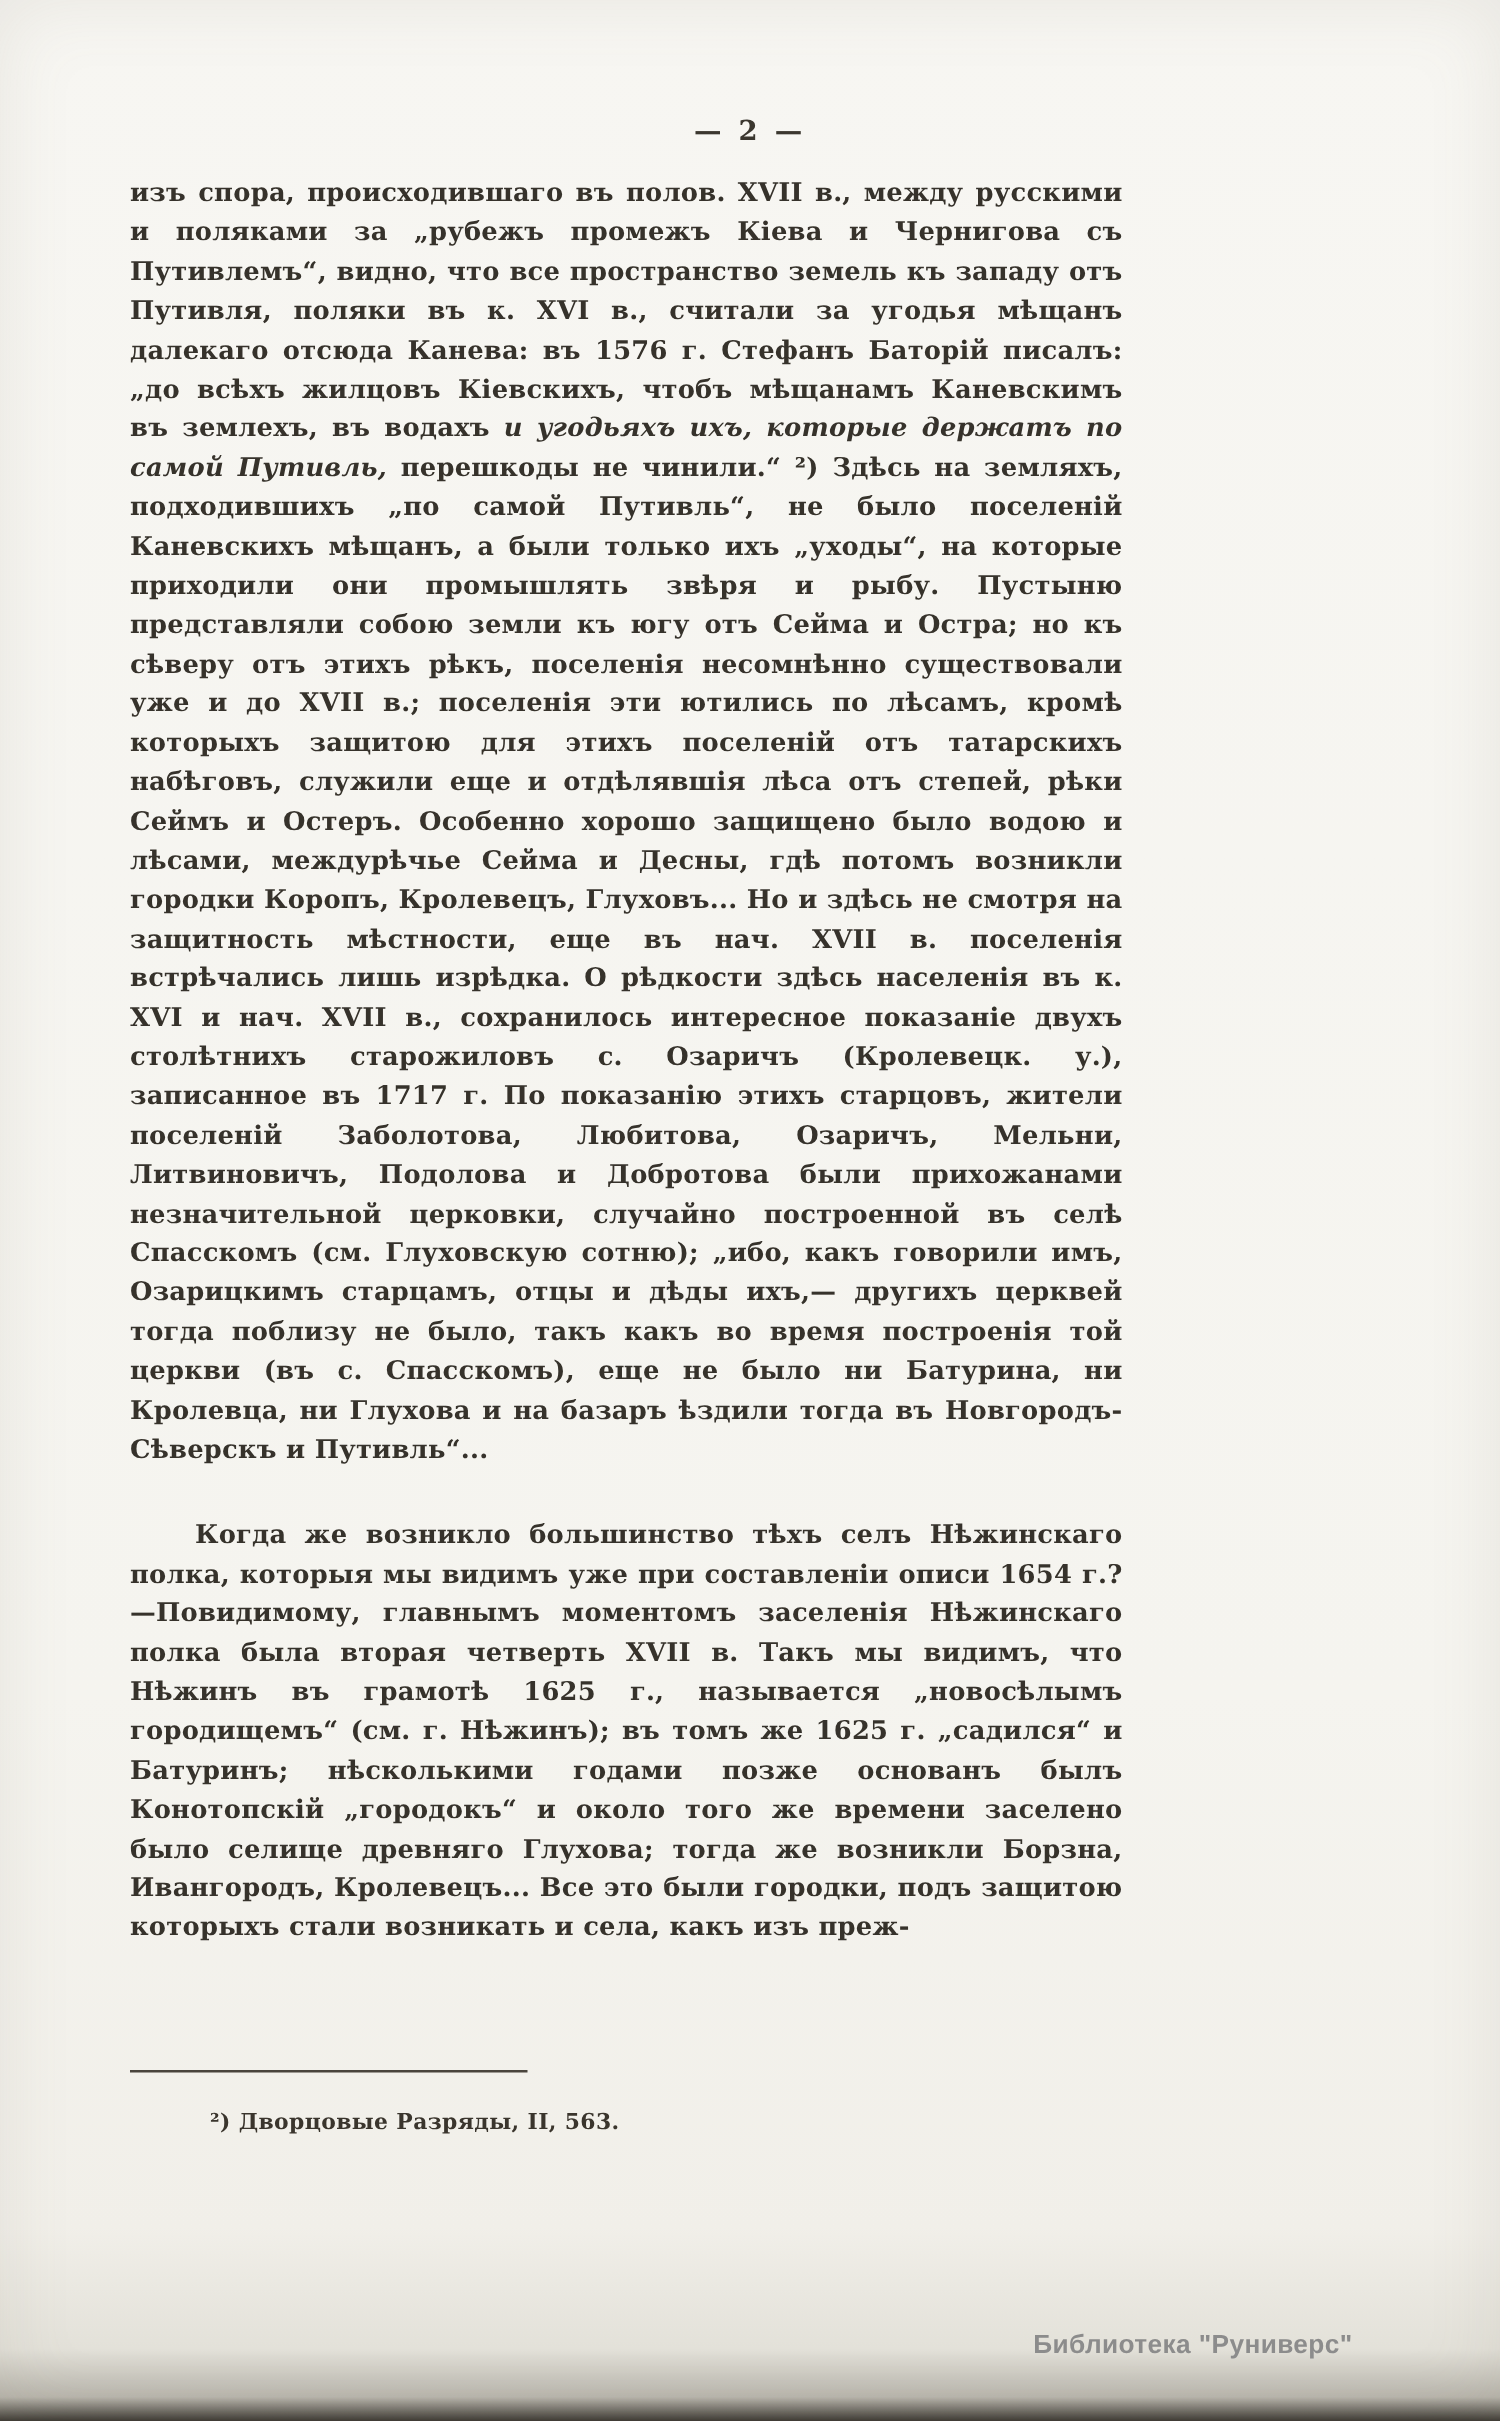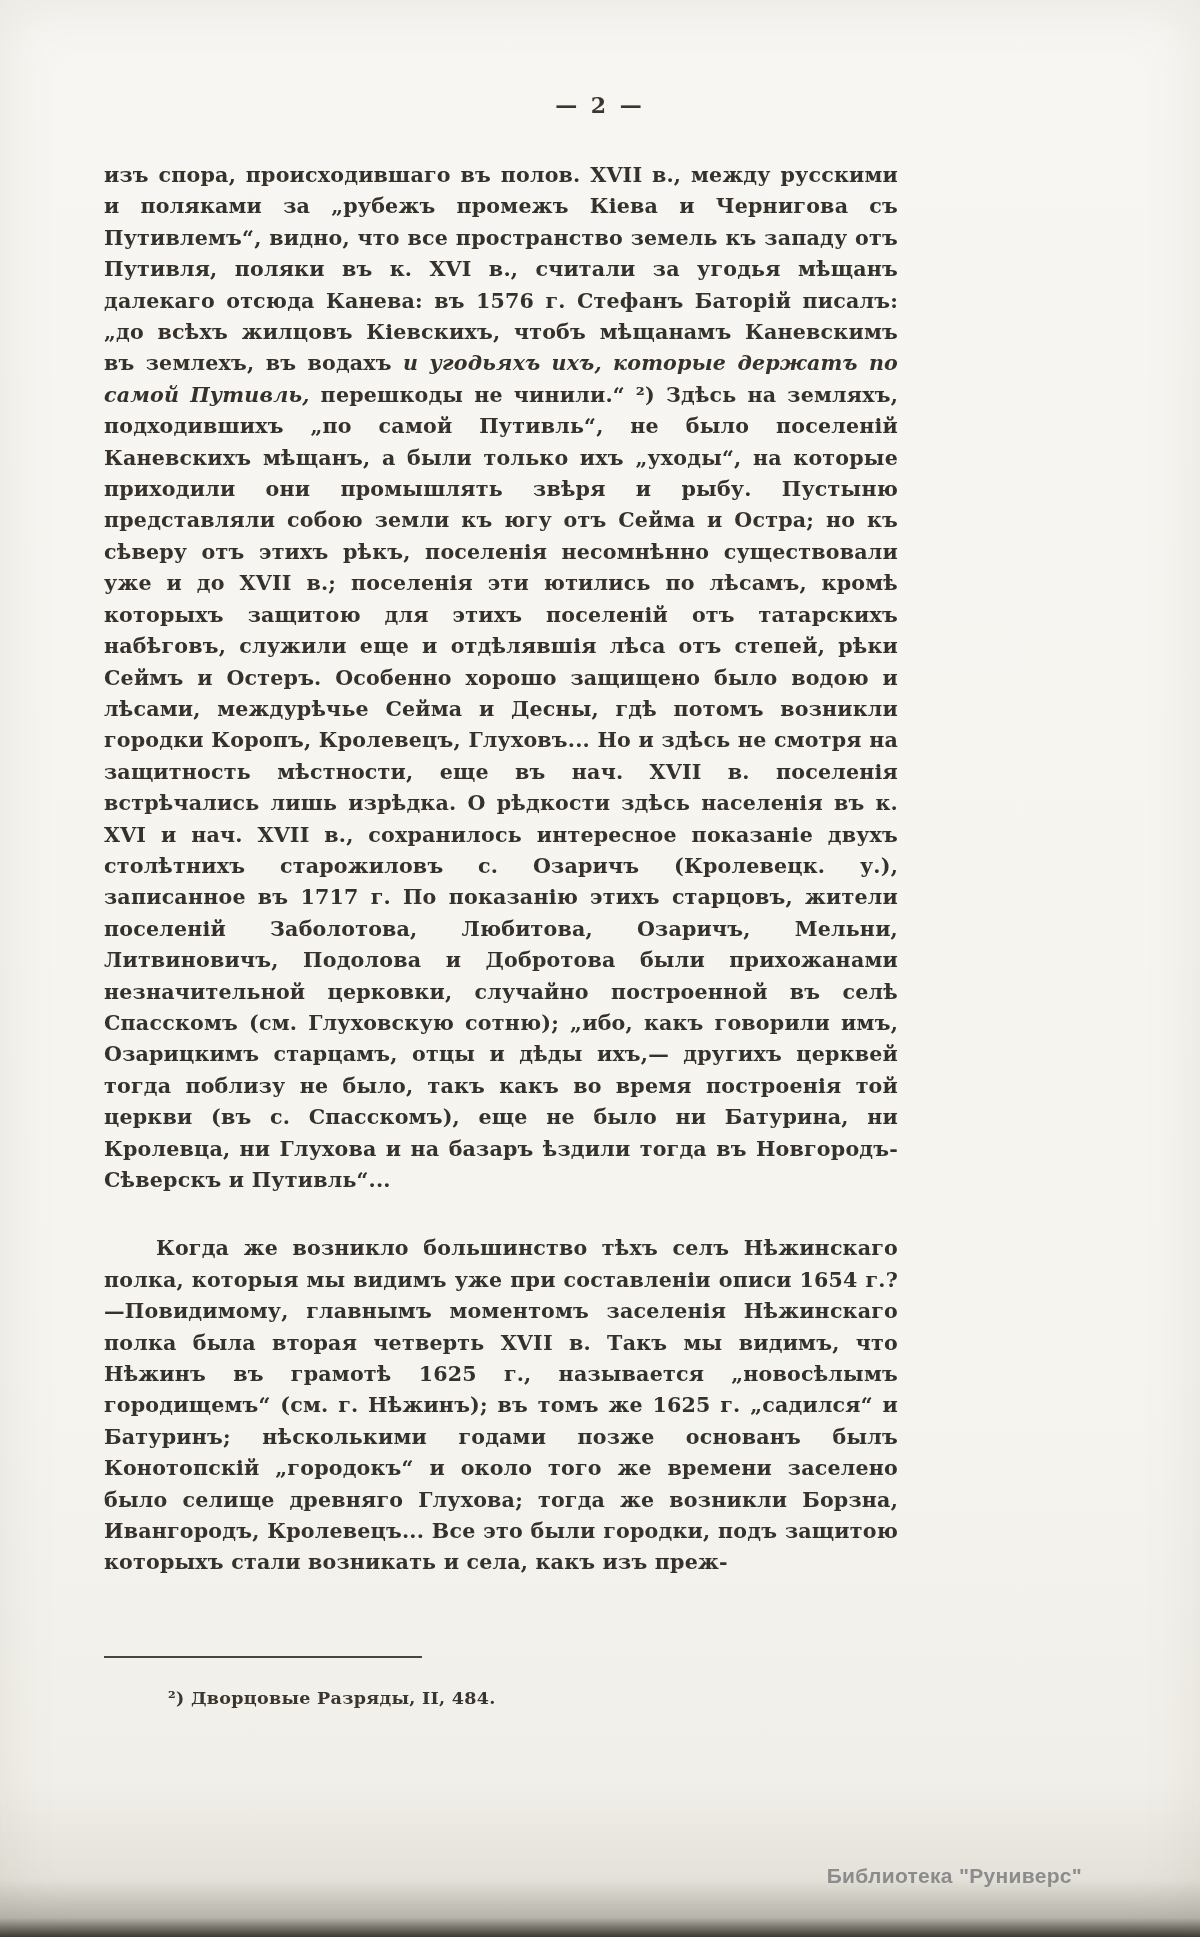--- a/index.html
+++ b/index.html
@@ -31,21 +31,21 @@
     left: 0;
     width: 100%;
     text-align: center;
     font-size: 22px;
     font-weight: 700;
     letter-spacing: 3px;
     color: #3b372f;
   }
   .text {
     position: absolute;
-    top: 160px;
+    top: 139px;
     left: 104px;
     width: 794px;
     color: #36322b;
     font-size: 20.6px;
     line-height: 31.4px;
     font-weight: 700;
     letter-spacing: 0.2px;
     text-align: justify;
   }
   .para { margin: 0; }
@@ -94,18 +94,18 @@
   <header class="pagenum">— 2 —</header>
 
   <main class="text">
     <p class="para first"><span>изъ спора, происходившаго въ полов. XVII в., между русскими и поляками за „рубежъ промежъ Кіева и Чернигова съ Путивлемъ“, видно, что все пространство земель къ западу отъ Путивля, поляки въ к. XVI в., считали за угодья мѣщанъ далекаго отсюда Канева: въ 1576 г. Стефанъ Баторій писалъ: „до всѣхъ жилцовъ Кіевскихъ, чтобъ мѣщанамъ Каневскимъ въ землехъ, въ водахъ </span><span class="ital">и угодьяхъ ихъ, которые держатъ по самой Путивль,</span><span> перешкоды не чинили.“ ²) Здѣсь на земляхъ, подходившихъ „по самой Путивль“, не было поселеній Каневскихъ мѣщанъ, а были только ихъ „уходы“, на которые приходили они промышлять звѣря и рыбу. Пустыню представляли собою земли къ югу отъ Сейма и Остра; но къ сѣверу отъ этихъ рѣкъ, поселенія несомнѣнно существовали уже и до XVII в.; поселенія эти ютились по лѣсамъ, кромѣ которыхъ защитою для этихъ поселеній отъ татарскихъ набѣговъ, служили еще и отдѣлявшія лѣса отъ степей, рѣки Сеймъ и Остеръ. Особенно хорошо защищено было водою и лѣсами, междурѣчье Сейма и Десны, гдѣ потомъ возникли городки Коропъ, Кролевецъ, Глуховъ... Но и здѣсь не смотря на защитность мѣстности, еще въ нач. XVII в. поселенія встрѣчались лишь изрѣдка. О рѣдкости здѣсь населенія въ к. XVI и нач. XVII в., сохранилось интересное показаніе двухъ столѣтнихъ старожиловъ с. Озаричъ (Кролевецк. у.), записанное въ 1717 г. По показанію этихъ старцовъ, жители поселеній Заболотова, Любитова, Озаричъ, Мельни, Литвиновичъ, Подолова и Добротова были прихожанами незначительной церковки, случайно построенной въ селѣ Спасскомъ (см. Глуховскую сотню); „ибо, какъ говорили имъ, Озарицкимъ старцамъ, отцы и дѣды ихъ,— другихъ церквей тогда поблизу не было, такъ какъ во время построенія той церкви (въ с. Спасскомъ), еще не было ни Батурина, ни Кролевца, ни Глухова и на базаръ ѣздили тогда въ Новгородъ-Сѣверскъ и Путивль“...</span></p>
 
     <p class="para second">Когда же возникло большинство тѣхъ селъ Нѣжинскаго полка, которыя мы видимъ уже при составленіи описи 1654 г.?—Повидимому, главнымъ моментомъ заселенія Нѣжинскаго полка была вторая четверть XVII в. Такъ мы видимъ, что Нѣжинъ въ грамотѣ 1625 г., называется „новосѣлымъ городищемъ“ (см. г. Нѣжинъ); въ томъ же 1625 г. „садился“ и Батуринъ; нѣсколькими годами позже основанъ былъ Конотопскій „городокъ“ и около того же времени заселено было селище древняго Глухова; тогда же возникли Борзна, Ивангородъ, Кролевецъ... Все это были городки, подъ защитою которыхъ стали возникать и села, какъ изъ преж-</p>
   </main>
 
   <div class="footnote-area">
     <div class="rule"></div>
-    <p class="footnote">²) Дворцовые Разряды, II, 484.</p>
+    <p class="footnote">²) Дворцовые Разряды, II, 563.</p>
   </div>
 
   <div class="watermark">Библиотека "Руниверс"</div>
 
 </div>
 
 </body></html>

